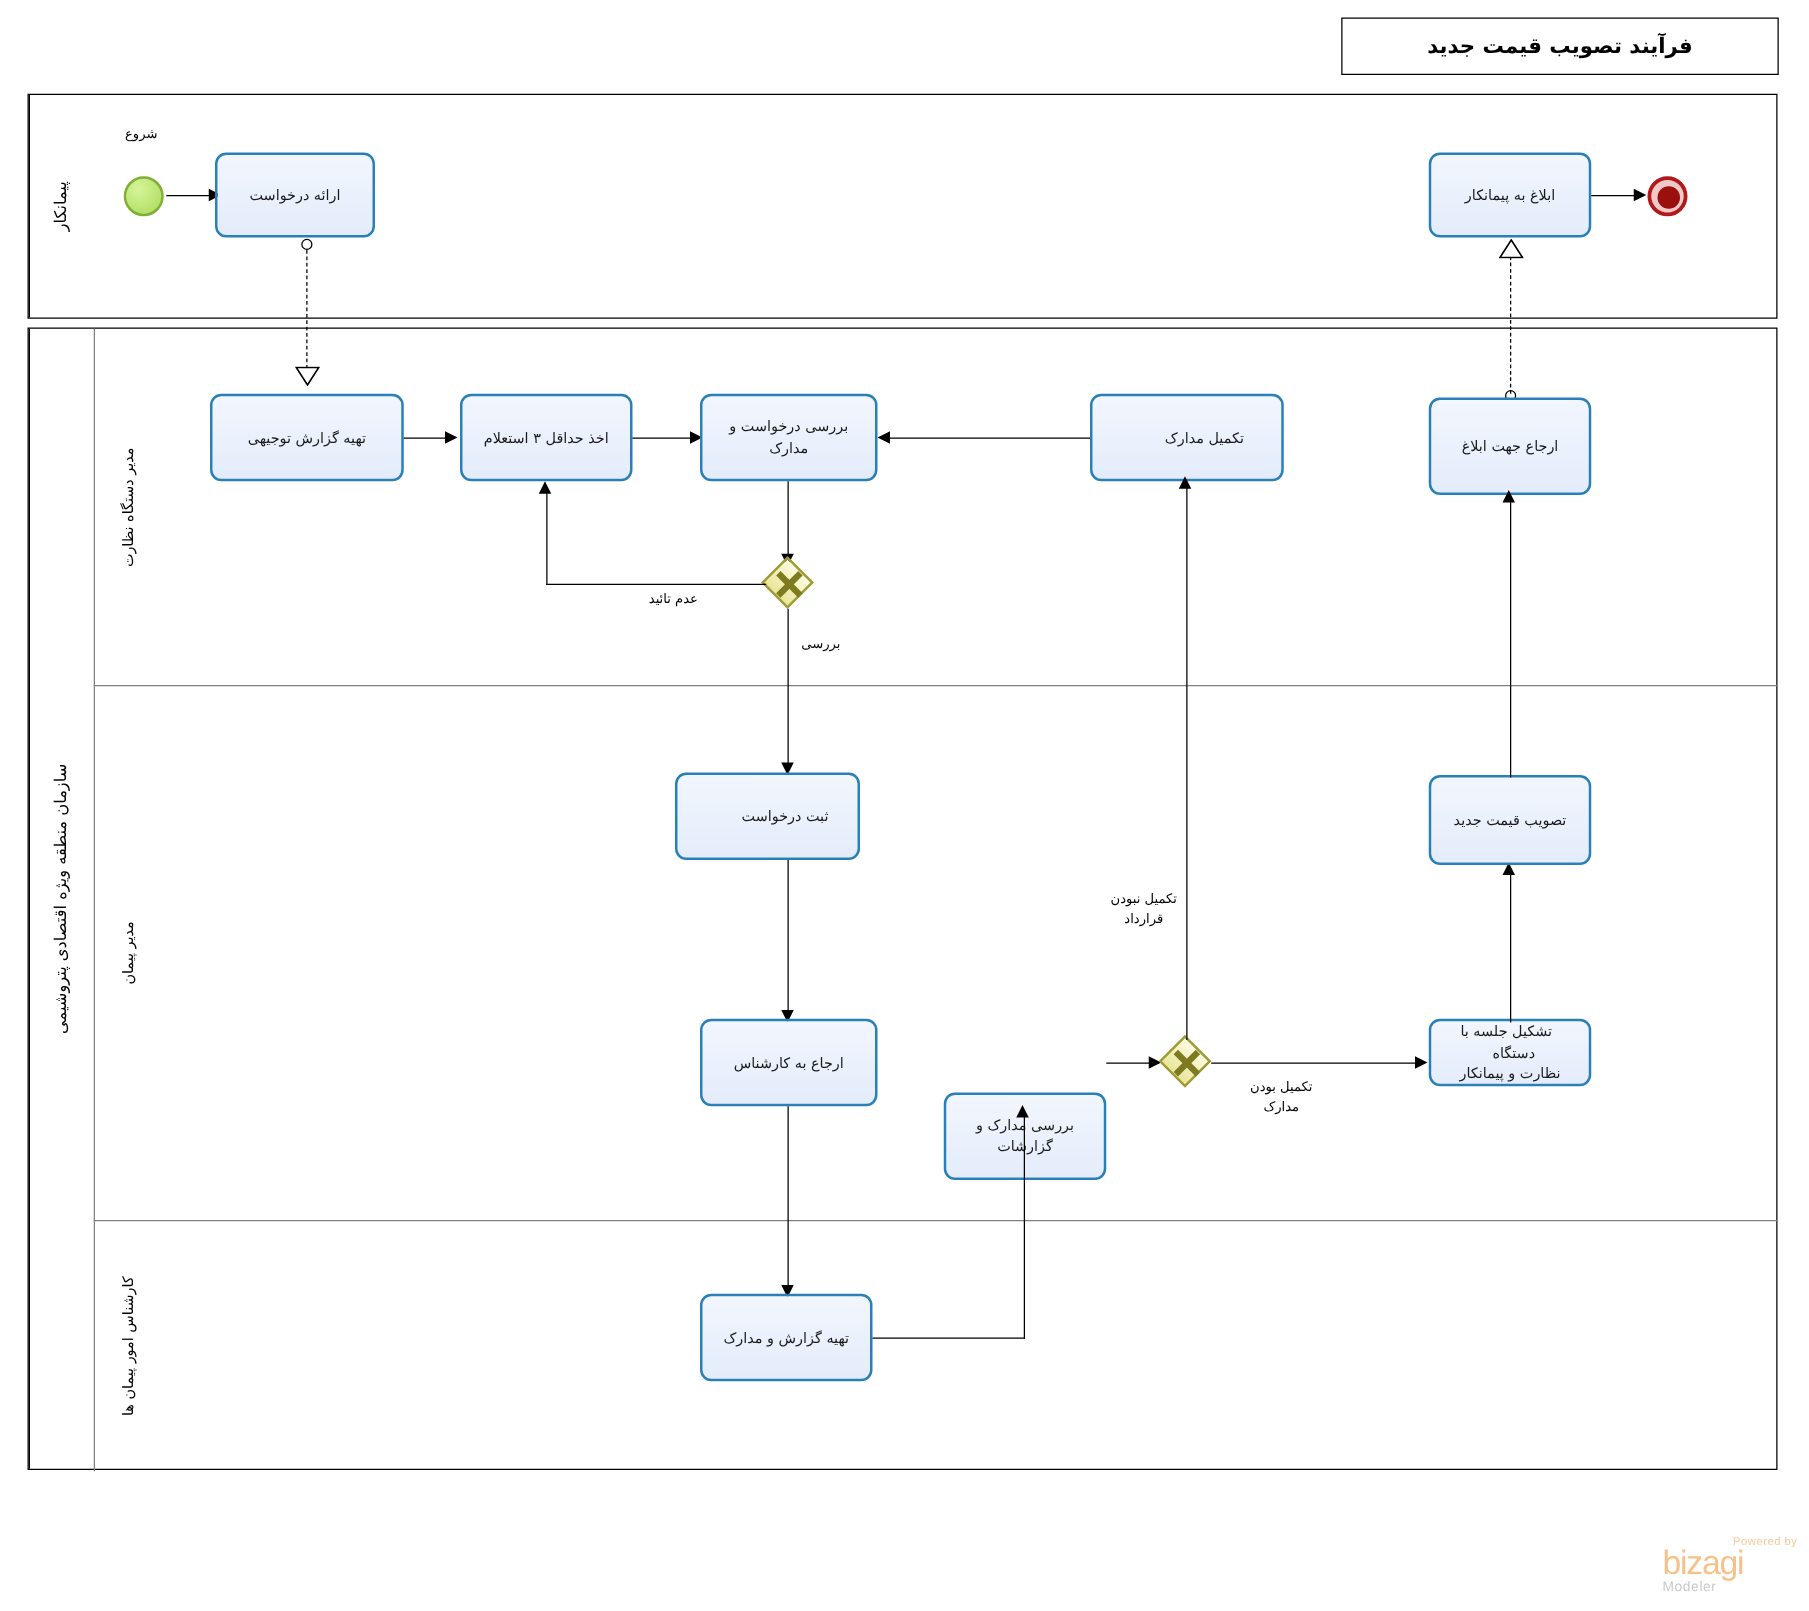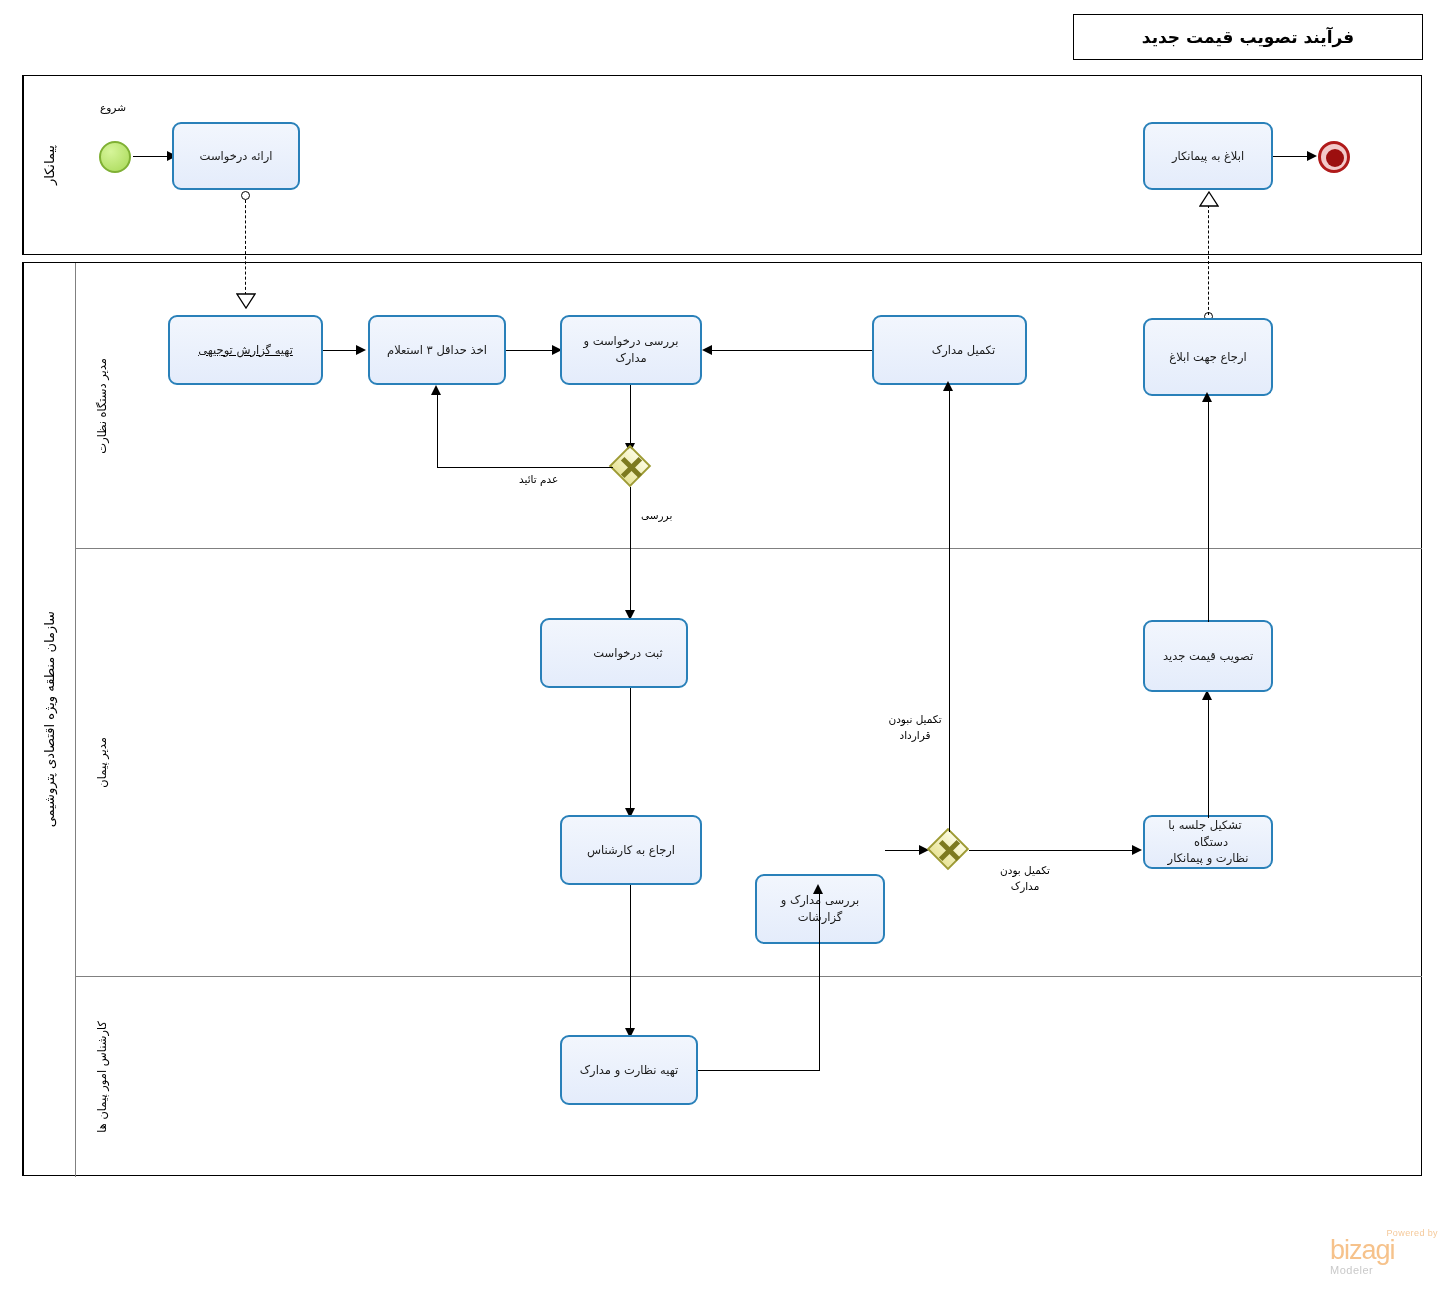--- a/index.html
+++ b/index.html
@@ -141,21 +141,21 @@
   <svg style="position:absolute;left:236px;top:293px;" width="20" height="16">
     <polygon points="1,1 19,1 10,15" fill="#ffffff" stroke="#000000" stroke-width="1.3"></polygon>
   </svg>
 
   <div class="circ" style="left:1204px;top:312px;"></div>
   <div class="dash-v" style="left:1208px;top:205px;height:110px;"></div>
   <svg style="position:absolute;left:1199px;top:191px;" width="20" height="16">
     <polygon points="10,1 19,15 1,15" fill="#ffffff" stroke="#000000" stroke-width="1.3"></polygon>
   </svg>
 
-  <div class="task" style="left:168px;top:315px;width:155px;height:70px;text-decoration:underline;">
+  <div class="task" style="left:168px;top:315px;width:155px;height:70px;">
     <span>تهیه گزارش توجیهی</span>
   </div>
   <div class="ln lnh" style="left:323px;top:350px;width:35px;"></div>
   <div class="arrow ar-r" style="left:356px;top:345px;"></div>
 
   <div class="task" style="left:368px;top:315px;width:138px;height:70px;">
     <span>اخذ  حداقل ۳ استعلام</span>
   </div>
   <div class="ln lnh" style="left:506px;top:350px;width:48px;"></div>
   <div class="arrow ar-r" style="left:552px;top:345px;"></div>
@@ -245,21 +245,21 @@
   <div class="arrow ar-u" style="left:1202px;top:690px;"></div>
 
   <div class="task" style="left:1143px;top:620px;width:130px;height:72px;">
     <span>تصویب قیمت جدید</span>
   </div>
 
   <div class="ln lnv" style="left:1208px;top:400px;height:222px;"></div>
   <div class="arrow ar-u" style="left:1202px;top:392px;"></div>
 
   <div class="task" style="left:560px;top:1035px;width:138px;height:70px;">
-    <span>تهیه نظارت و مدارک</span>
+    <span>تهیه گزارش و مدارک</span>
   </div>
 
   <div class="ln lnh" style="left:698px;top:1070px;width:122px;"></div>
   <div class="ln lnv" style="left:819px;top:893px;height:178px;"></div>
   <div class="arrow ar-u" style="left:813px;top:884px;"></div>
 
   <div class="bizagi">
     <span class="bz-pw">Powered by</span>
     <span class="bz-nm">bizagi</span>
     <span class="bz-md">Modeler</span>

